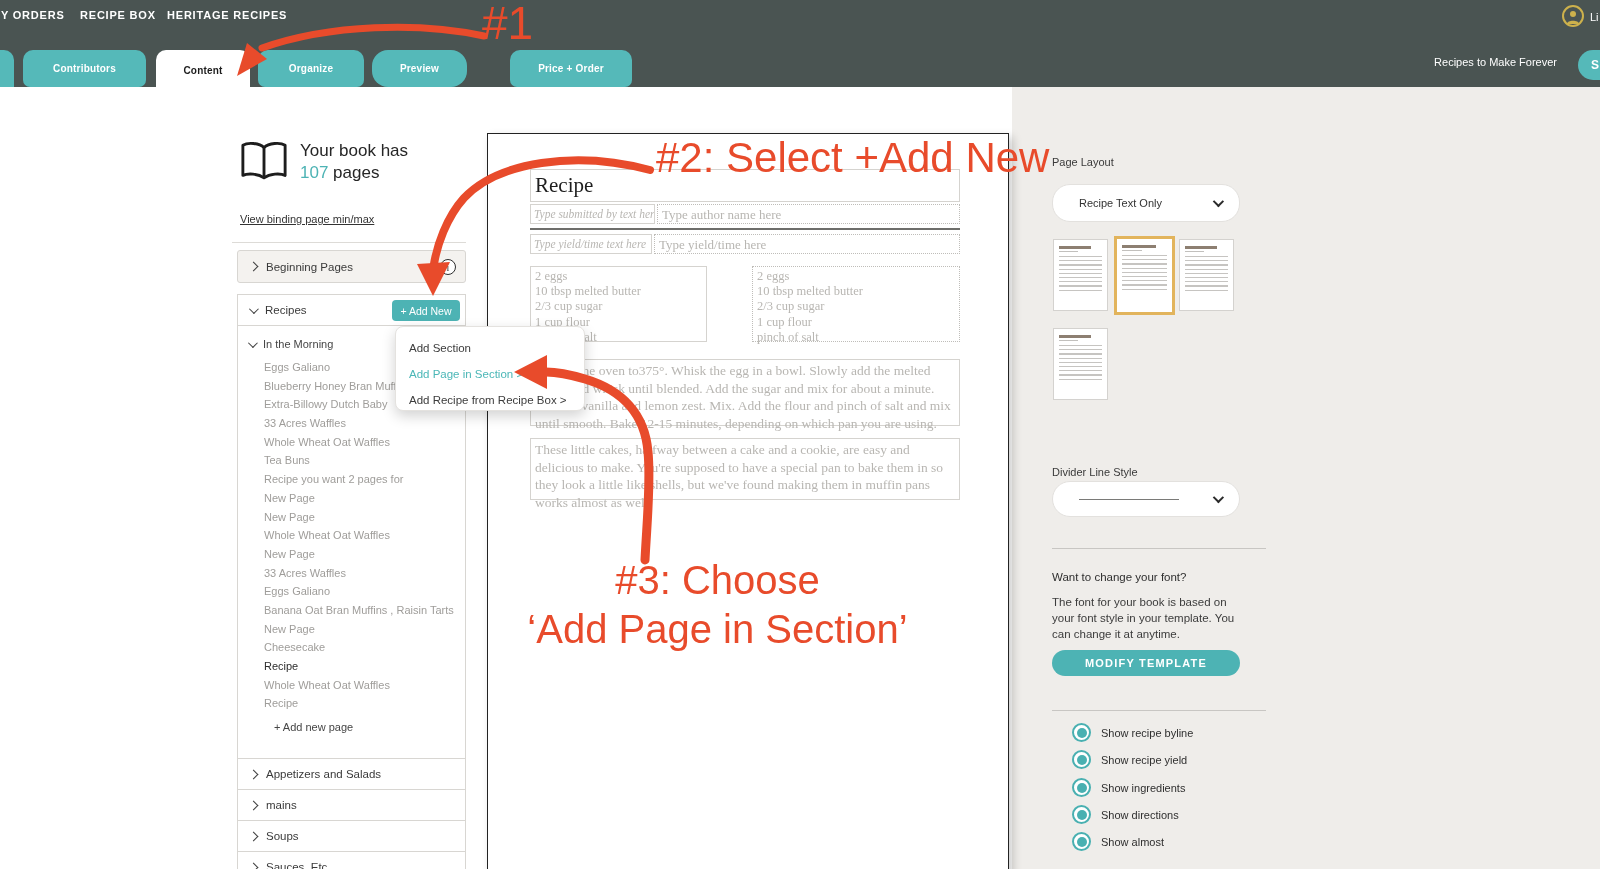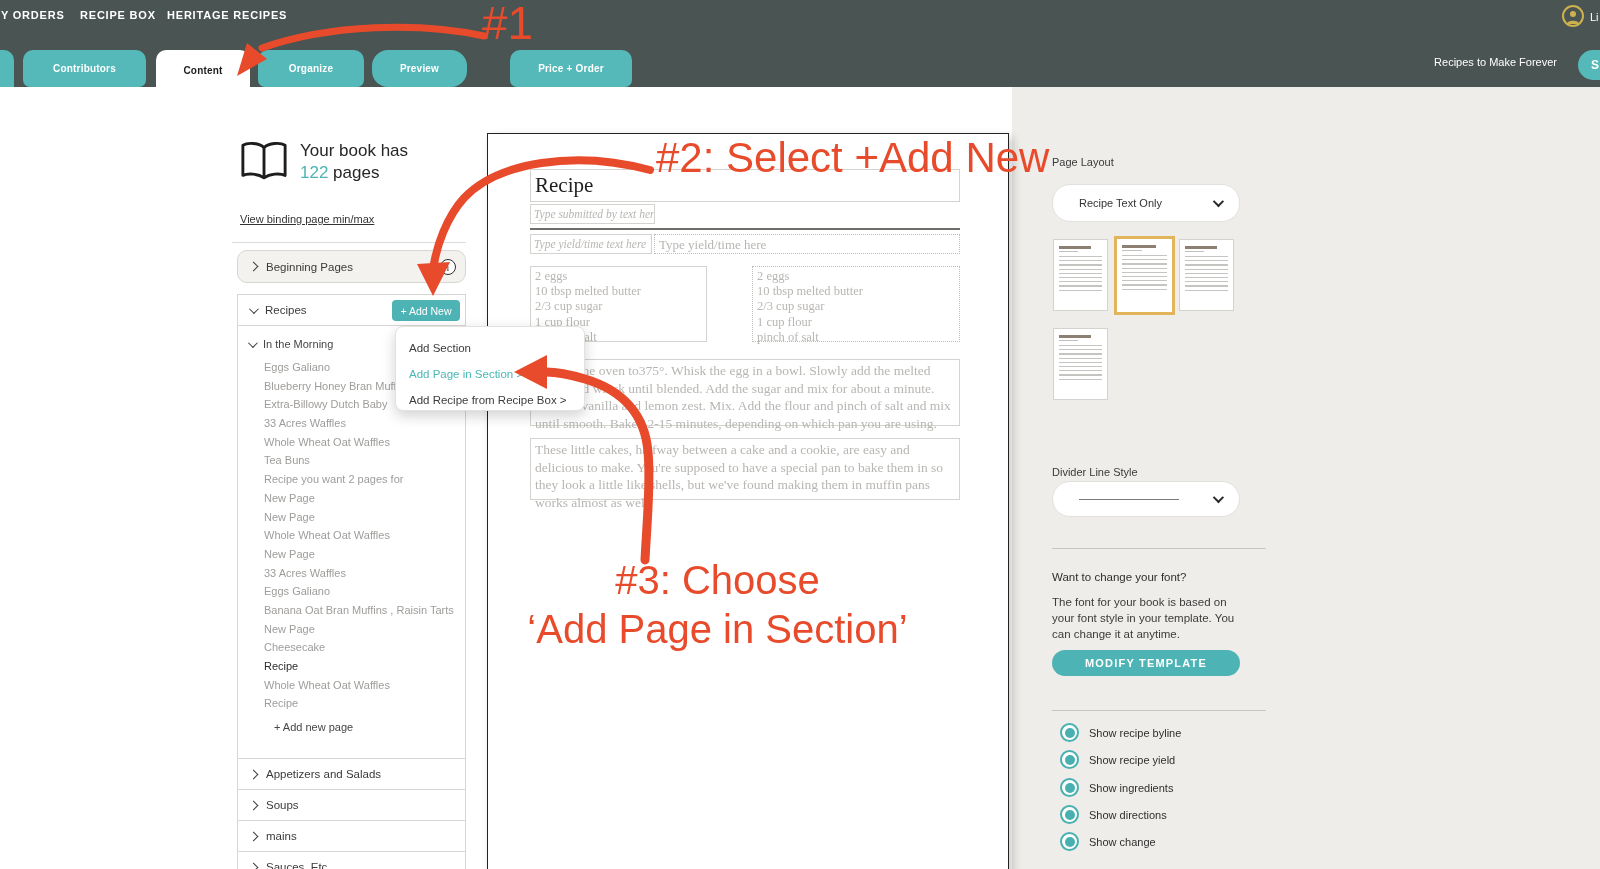--- a/index.html
+++ b/index.html
@@ -36,21 +36,21 @@
   
   .sidebar { position:absolute; left:232px; top:87px; width:236px; height:782px; background:#fff; }
   .bookrow { position:absolute; left:8px; top:53px; display:flex; }
   .book-icon { width:48px; height:42px; }
   .booktext { margin-left:12px; font-size:17px; color:#262626; line-height:22px; }
   .booktext .num { color:#4db3b4; }
   .binding-link { position:absolute; left:8px; top:126px; font-size:11px; color:#333; text-decoration:underline; cursor:pointer; }
   .sb-divider { position:absolute; left:0; top:155px; width:234px; height:1px; background:#dddbd7; }
 
   .beginning-row { position:absolute; left:5px; top:163px; width:229px; height:33px; background:#f4f2ef;
-                   border:1px solid #d8d6d2; border-radius:10px; display:flex; align-items:center; padding-left:12px; cursor:pointer; }
+                   border:1px solid #d8d6d2; border-radius:3px; display:flex; align-items:center; padding-left:12px; cursor:pointer; }
   .beginning-row .lbl { margin-left:9px; font-size:11.5px; color:#3a3a3a; }
   .info-icon { position:absolute; right:9px; top:8px; width:16px; height:16px; border:1.5px solid #2e2e2e; border-radius:50%;
                font-family:"Liberation Serif", serif; font-size:10px; color:#2e2e2e; display:flex; align-items:center; justify-content:center; background:#fff; }
 
   .recipes-box { position:absolute; left:5px; top:207px; width:229px; height:600px; border-left:1px solid #d8d6d2; border-right:1px solid #d8d6d2; background:#fff; }
   .recipes-head { position:relative; height:32px; border-top:1px solid #d8d6d2; border-bottom:1px solid #d8d6d2;
                   display:flex; align-items:center; padding-left:11px; }
   .recipes-head .lbl { margin-left:9px; font-size:11.5px; color:#3a3a3a; }
   .addnew-btn { position:absolute; right:5px; top:5px; width:68px; height:21px; background:#4db3b4; border-radius:4px;
                 color:#fff; font-size:10.5px; display:flex; align-items:center; justify-content:center; cursor:pointer; }
@@ -107,21 +107,21 @@
   .th-sub { height:1.5px; width:45%; background:#c2c0bd; margin-bottom:4px; }
   .th-lines { height:38px; background:repeating-linear-gradient(to bottom,#c6c4c1 0 1.2px, transparent 1.2px 4.2px); }
 
   .rp-hr { position:absolute; left:40px; width:214px; height:1px; background:#c8c6c3; }
   .hr1 { top:461px; } .hr2 { top:623px; }
   .rp-font-head { position:absolute; left:40px; top:484px; font-size:11.5px; color:#2f2f2f; }
   .rp-font-text { position:absolute; left:40px; top:507px; width:198px; font-size:11.5px; color:#3c3c3c; line-height:16px; }
   .modify-btn { position:absolute; left:40px; top:563px; width:188px; height:26px; background:#4db3b4; border-radius:14px;
                 color:#fff; font-size:11px; font-weight:700; letter-spacing:1.2px; display:flex; align-items:center; justify-content:center; cursor:pointer; }
 
-  .toggle-row { position:absolute; left:48px; display:flex; align-items:center; cursor:pointer; }
+  .toggle-row { position:absolute; left:60px; display:flex; align-items:center; cursor:pointer; }
   .tg0{top:636px;} .tg1{top:663px;} .tg2{top:691px;} .tg3{top:718px;} .tg4{top:745px;}
   .toggle { width:19px; height:19px; border-radius:50%; border:2.5px solid #49b0b1; background:#fff;
             display:flex; align-items:center; justify-content:center; flex:none; }
   .toggle::after { content:""; width:10px; height:10px; border-radius:50%; background:#49b0b1; }
   .toggle-row .lbl { margin-left:10px; font-size:11px; color:#2f2f2f; }
 
   
   .ann { position:absolute; color:#e84b2b; z-index:50; pointer-events:none; font-family:"Liberation Sans", sans-serif; }
   .ann1 { left:482px; top:-4px; font-size:46px; }
   .ann2 { left:656px; top:134px; font-size:42px; white-space:nowrap; }
@@ -159,21 +159,21 @@
   </div>
 
   <div class="sidebar">
     <div class="bookrow">
       <svg class="book-icon" viewBox="0 0 50 42">
         <path d="M25 7 C20 2 8 1.5 3 4.5 L3 36 C8 33.5 19 34 25 38.5 C31 34 42 33.5 47 36 L47 4.5 C42 1.5 30 2 25 7 Z" fill="none" stroke="#1d1d1d" stroke-width="3" stroke-linejoin="round"></path>
         <path d="M25 7 L25 38.5" stroke="#1d1d1d" stroke-width="3"></path>
       </svg>
       <div class="booktext">
         <span>Your book has</span><br>
-        <span class="num">122</span><span> pages</span>
+        <span class="num">107</span><span> pages</span>
       </div>
     </div>
     <a class="binding-link">View binding page min/max</a>
     <div class="sb-divider"></div>
 
     <div class="beginning-row">
       <span class="chev right"></span>
       <span class="lbl">Beginning Pages</span>
       <span class="info-icon">i</span>
     </div>
@@ -210,42 +210,43 @@
         <div class="ritem">Recipe</div>
       </div>
       <div class="addpage">+ Add new page</div>
 
       <div class="secrow first">
         <span class="chev right"></span>
         <span class="lbl">Appetizers and Salads</span>
       </div>
       <div class="secrow">
         <span class="chev right"></span>
-        <span class="lbl">Soups</span>
+        <span class="lbl">mains</span>
       </div>
       <div class="secrow">
         <span class="chev right"></span>
-        <span class="lbl">mains</span>
+        <span class="lbl">Soups</span>
       </div>
       <div class="secrow">
         <span class="chev right"></span>
         <span class="lbl">Sauces, Etc</span>
       </div>
     </div>
   </div>
 
   <div class="menu">
     <div class="menu-item">Add Section</div>
     <div class="menu-item teal">Add Page in Section &gt;</div>
     <div class="menu-item">Add Recipe from Recipe Box &gt;</div>
   </div>
 
   <div class="page">
     <div class="fld solid f-title">Recipe</div>
     <div class="fld solid f-sub">Type submitted by text here</div>
+    <div class="fld dotted f-auth">Type author name here</div>
     <div class="pg-divider"></div>
     <div class="fld solid f-ylbl">Type yield/time text here</div>
     <div class="fld dotted f-yval">Type yield/time here</div>
     <div class="fld solid f-ing1">2 eggs
 10 tbsp melted butter
 2/3 cup sugar
 1 cup flour
 pinch of salt</div>
     <div class="fld dotted f-ing2">2 eggs
 10 tbsp melted butter
@@ -309,21 +310,21 @@
     <div class="toggle-row tg2">
       <span class="toggle"></span>
       <span class="lbl">Show ingredients</span>
     </div>
     <div class="toggle-row tg3">
       <span class="toggle"></span>
       <span class="lbl">Show directions</span>
     </div>
     <div class="toggle-row tg4">
       <span class="toggle"></span>
-      <span class="lbl">Show change</span>
+      <span class="lbl">Show almost</span>
     </div>
   </div>
 
   <div class="ann ann1">#1</div>
   <div class="ann ann2">#2: Select +Add New</div>
   <div class="ann ann3">
     <span>#3: Choose</span><br>
     <span>‘Add Page in Section’</span>
   </div>
 

